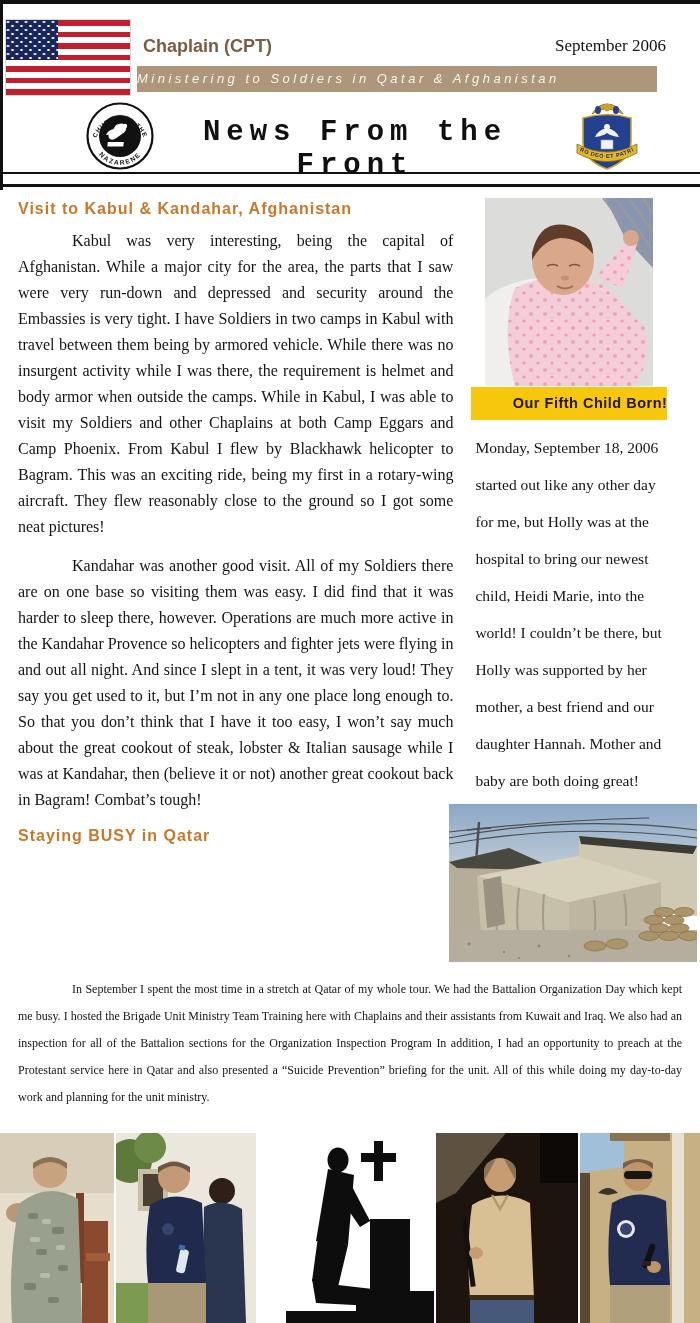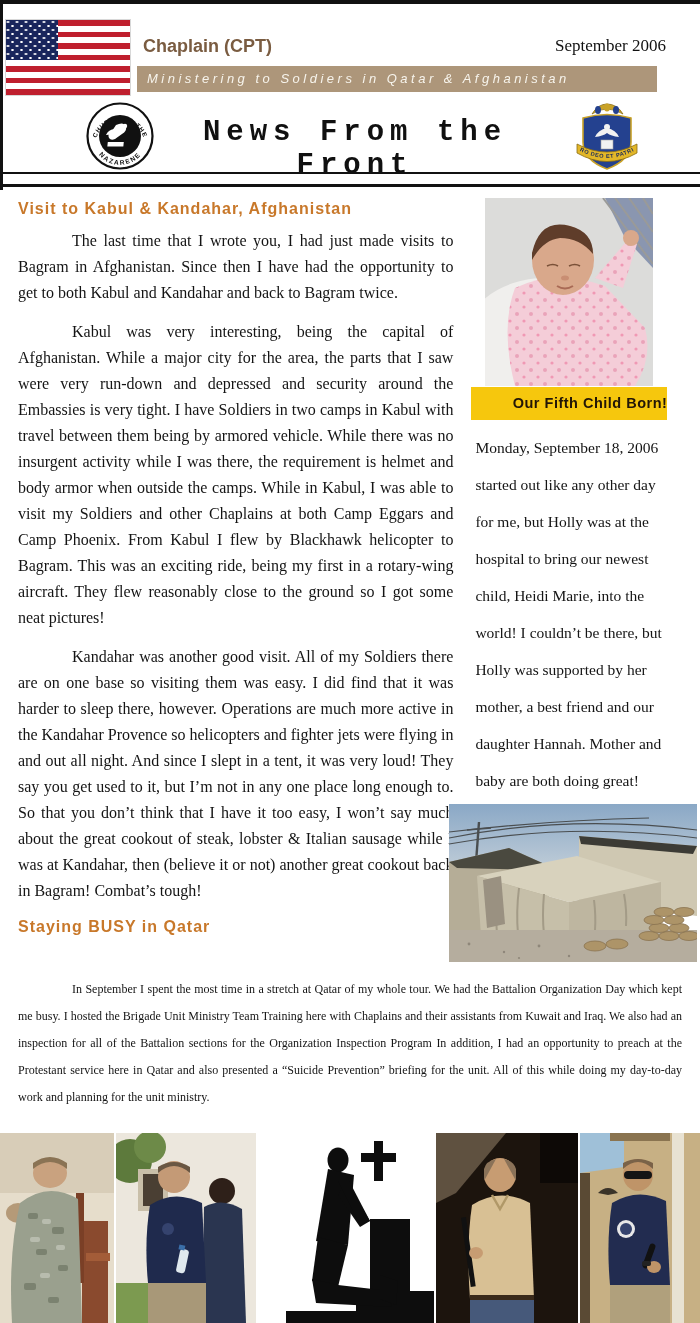--- a/index.html
+++ b/index.html
@@ -12,21 +12,21 @@
         background:repeating-linear-gradient(#bf1f2e 0 5.77px,#ffffff 5.77px 11.54px);
         box-shadow:0 0 0 1px #d8d8d8;}
   .flag .canton{position:absolute;left:0;top:0;width:52px;height:40px;background:#19265c;
         background-image:radial-gradient(#fff 1px,transparent 1.4px),radial-gradient(#fff 1px,transparent 1.4px);
         background-size:9px 8px,9px 8px;background-position:2px 2px,6.5px 6px;}
   .chaplain-title{position:absolute;left:143px;top:36px;font-family:"Liberation Sans",sans-serif;
         font-weight:bold;font-size:18px;color:#7a5c41;}
   .issue-date{position:absolute;right:34px;top:36px;font-size:17px;color:#111;}
   .tan-banner{position:absolute;left:137px;top:66px;width:520px;height:26px;background:#ad967a;
         font-family:"Liberation Sans",sans-serif;font-style:italic;font-size:13px;letter-spacing:3.5px;
-        color:#f7f4ec;line-height:26px;padding-left:10px;box-sizing:border-box;white-space:nowrap;overflow:hidden;}
+        color:#f7f4ec;line-height:26px;box-sizing:border-box;white-space:nowrap;overflow:hidden;}
   .newsletter-title{position:absolute;left:160px;top:116px;width:390px;text-align:center;
         font-family:Liberation Mono, monospace;font-weight:bold;font-size:29px;letter-spacing:6px;color:#101010;}
   .seal{position:absolute;}
   .seal-left{left:86px;top:102px;width:68px;height:68px;}
   .seal-right{left:574px;top:100px;width:66px;height:74px;}
   .rule1{position:absolute;top:172px;left:0;width:700px;height:2px;background:#111;}
   .rule2{position:absolute;top:184px;left:0;width:700px;height:3px;background:#111;}
   
   .main{position:absolute;top:190px;left:0;width:700px;}
   .two-col{display:flex;padding:6px 0 0 18px;}
@@ -111,21 +111,20 @@
 
   <div class="rule1"></div>
   <div class="rule2"></div>
 
   <div class="main">
 
     <div class="two-col">
 
       <div class="col-left">
         <h2 class="section">Visit to Kabul &amp; Kandahar, Afghanistan</h2>
-        <p>The last time that I wrote you, I had just made visits to Bagram in Afghanistan.  Since then I have had the opportunity to get to both Kabul and Kandahar and back to Bagram twice.</p>
         <p>Kabul was very interesting, being the capital of Afghanistan.  While a major city for the area, the parts that I saw were very run-down and depressed and security around the Embassies is very tight.  I have Soldiers in two camps in Kabul with travel between them being  by armored vehicle.  While there was no insurgent activity while I was there, the requirement is helmet and body armor when outside the camps.  While in Kabul, I was able to visit my Soldiers and other Chaplains at both Camp Eggars and Camp Phoenix.  From Kabul I flew by Blackhawk helicopter to Bagram.  This was an exciting ride, being my first in a rotary-wing aircraft.  They flew reasonably close to the ground so I got some neat pictures!</p>
         <p>Kandahar was another good visit.  All of my Soldiers there are on one base so visiting them was easy.  I did find that it was harder to sleep there, however.  Operations are much more active in the Kandahar Provence so helicopters and fighter jets were flying in and out all night.  And since I slept in a tent, it was very loud!  They say you get used to it, but I’m not in any one place long enough to.  So that you don’t think that I have it too easy, I won’t say much about the great cookout of steak, lobster &amp; Italian sausage while I was at Kandahar, then (believe it or not) another great cookout back in Bagram!  Combat’s tough!</p>
         <h2 class="section" style="margin-top:14px">Staying BUSY in Qatar</h2>
       </div>
 
       <div class="col-right">
 
         <svg class="baby-photo" viewBox="0 0 168 188">
           <defs>
             <pattern id="dots" width="14" height="14" patternUnits="userSpaceOnUse">

